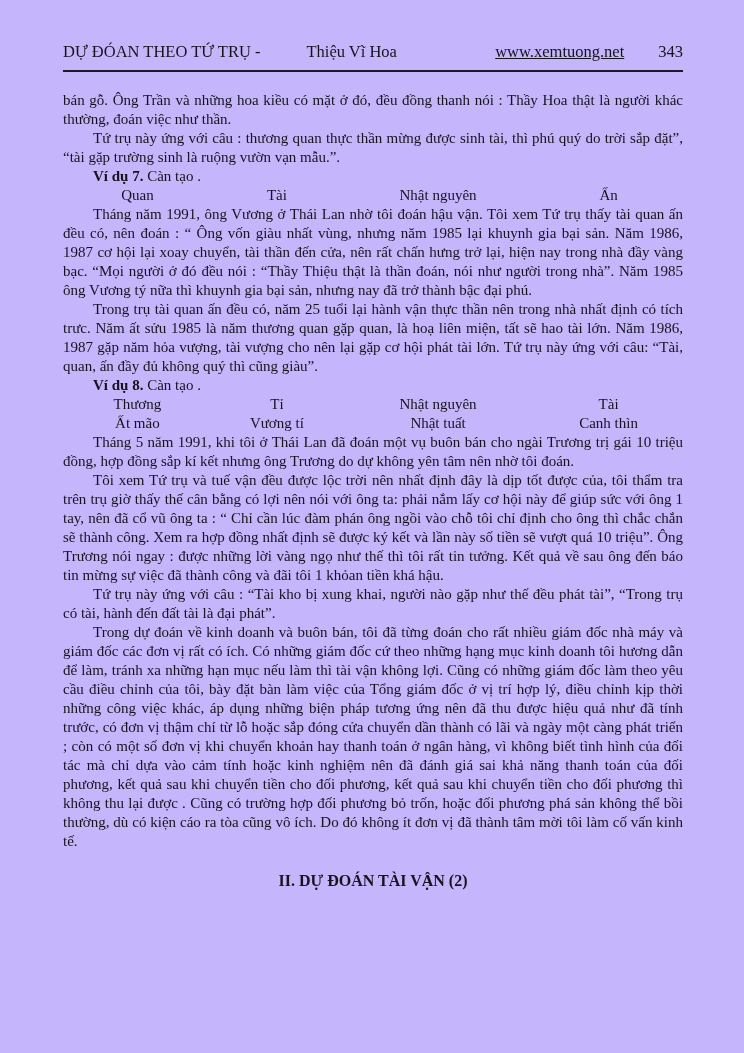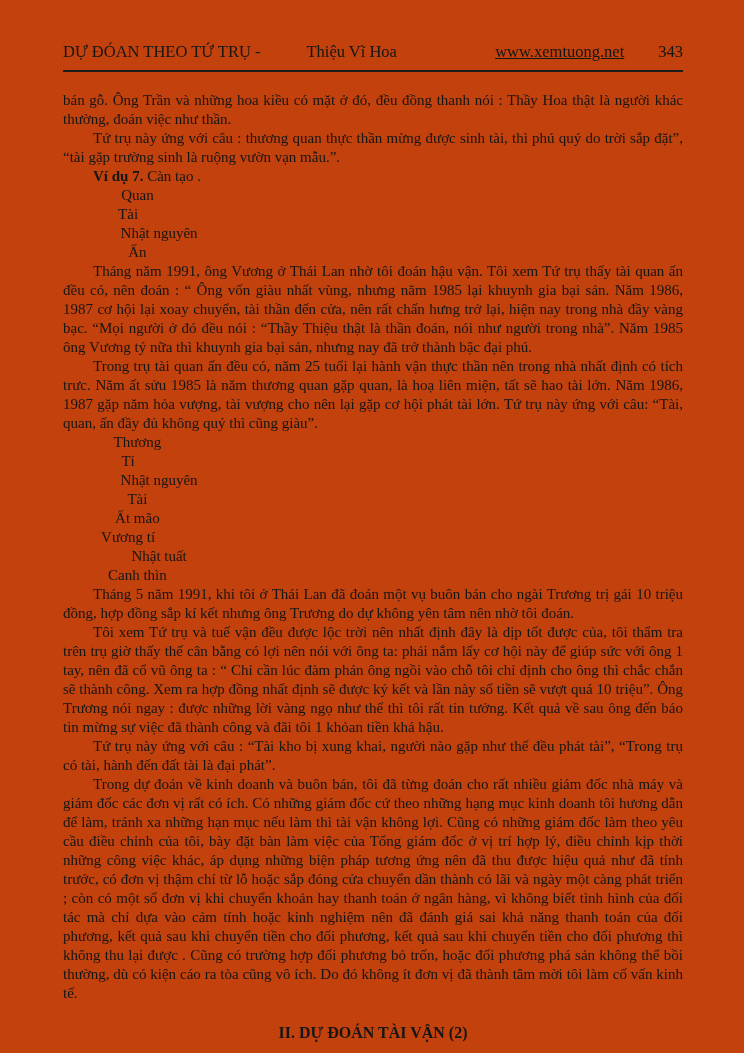--- a/index.html
+++ b/index.html
@@ -1,19 +1,19 @@
 <!DOCTYPE html>
 <html><head>
 <meta charset="utf-8">
 <style>
   html, body { margin:0; padding:0; background:#ffffff; }
   .page {
     position: relative;
     width: 744px; height: 1053px;
-    background: #c2410c;
+    background: #c4b5fd;
     box-sizing: border-box;
     padding: 42px 61px 0 63px;
     font-family: "Liberation Serif", "DejaVu Serif", serif;
     font-size: 15px;
     line-height: 19px;
     color: #161616;
     overflow: hidden;
   }
   .pg-header {
     display: flex;
@@ -25,21 +25,21 @@
   .pg-header .site { margin-left: auto; margin-right: 34px; text-decoration: underline; color:#161616; }
   .rule {
     margin-top: 9px;
     border-bottom: 2px solid #1c1c1c;
     height: 0;
   }
   main { display: block; margin-top: 19px; }
   p { margin: 0; text-align: justify; text-indent: 30px; }
   p.noindent { text-indent: 0; }
   .example b { font-weight: bold; }
-  .trow { display: flex; width: 100%; flex-direction: column; }
+  .trow { display: flex; width: 100%; }
   .trow span { display: block; text-align: center; }
   .trow .c1 { width: 24%; }
   .trow .c2 { width: 21%; }
   .trow .c3 { width: 31%; }
   .trow .c4 { width: 24%; text-align: center; }
   .section {
     margin: 20px 0 0 0;
     font-size: 16px;
     font-weight: bold;
     text-align: center;
@@ -69,20 +69,21 @@
     <div class="trow">
       <span class="c1">Quan</span>
       <span class="c2">Tài</span>
       <span class="c3">Nhật nguyên</span>
       <span class="c4">Ấn</span>
     </div>
 
     <p>Tháng năm 1991, ông Vương ở Thái Lan nhờ tôi đoán hậu vận. Tôi xem Tứ trụ thấy tài quan ấn đều có, nên đoán : “ Ông vốn giàu nhất vùng, nhưng năm 1985 lại khuynh gia bại sản. Năm 1986, 1987 cơ hội lại xoay chuyển, tài thần đến cửa, nên rất chấn hưng trở lại, hiện nay trong nhà đầy vàng bạc. “Mọi người ở đó đều nói : “Thầy Thiệu thật là thần đoán, nói như người trong nhà”. Năm 1985 ông Vương tý nữa thì khuynh gia bại sản, nhưng nay đã trở thành bậc đại phú.</p>
     <p>Trong trụ tài quan ấn đều có, năm 25 tuổi lại hành vận thực thần nên trong nhà nhất định có tích trưc. Năm ất sửu 1985 là năm thương quan gặp quan, là hoạ liên miện, tất sẽ hao tài lớn. Năm 1986, 1987 gặp năm hỏa vượng, tài vượng cho nên lại gặp cơ hội phát tài lớn. Tứ trụ này ứng với câu: “Tài, quan, ấn đầy đủ không quý thì cũng giàu”.</p>
 
+    <p class="example"><b>Ví dụ 8.</b><span> Càn  tạo .</span></p>
 
     <div class="trow">
       <span class="c1">Thương</span>
       <span class="c2">Tỉ</span>
       <span class="c3">Nhật nguyên</span>
       <span class="c4">Tài</span>
     </div>
     <div class="trow">
       <span class="c1">Ất mão</span>
       <span class="c2">Vương tí</span>

